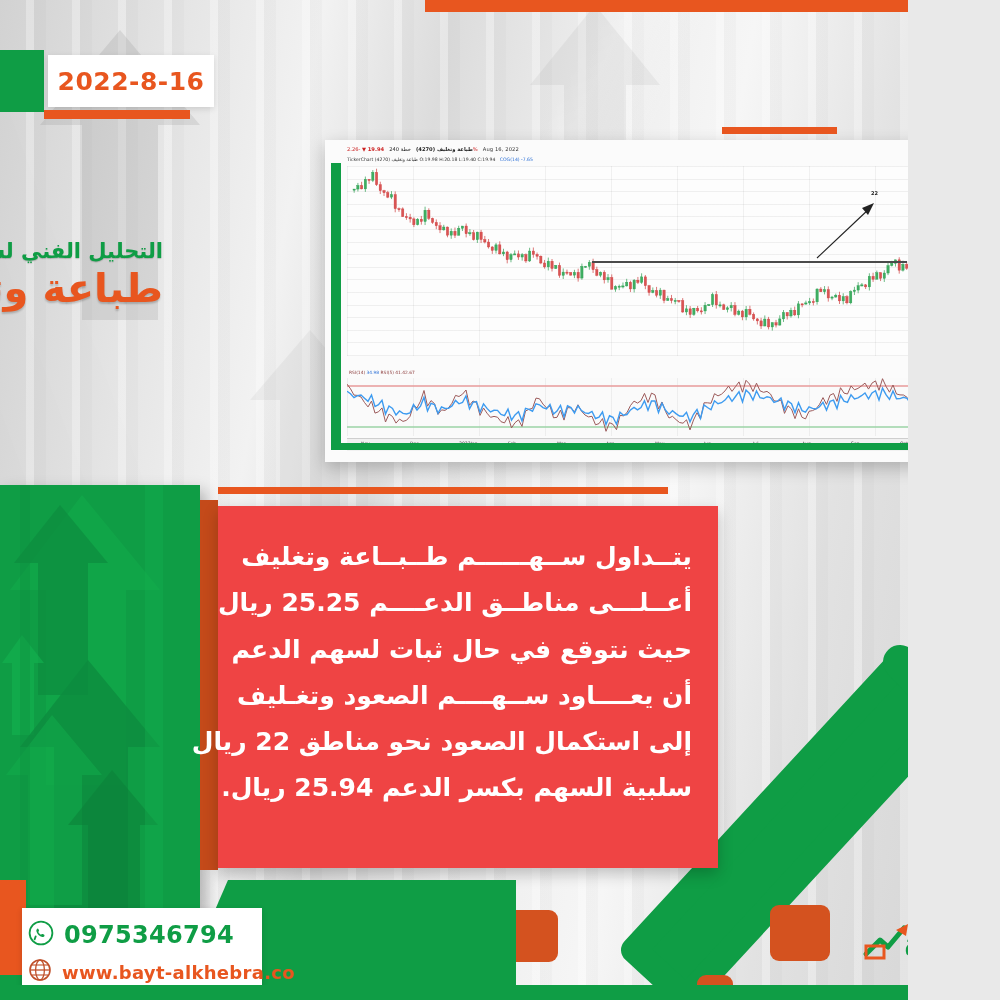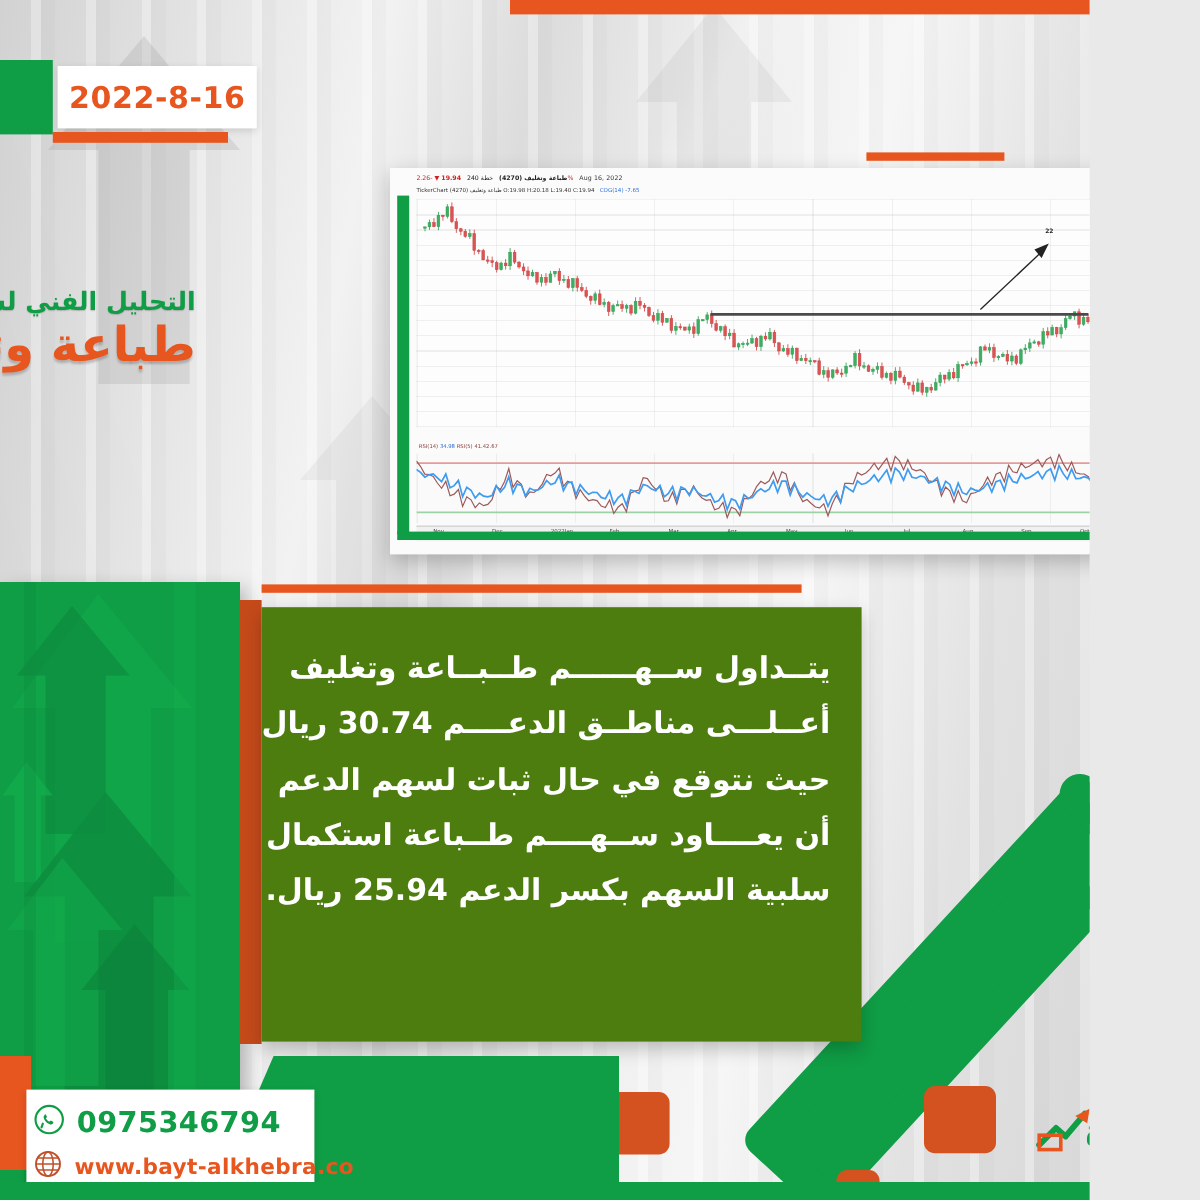--- a/index.html
+++ b/index.html
@@ -90,21 +90,21 @@
   .tgt-label{position:absolute;font-size:5px;color:#222;font-weight:bold;}
 
   
   .green-panel{position:absolute;left:0px;top:485px;width:200px;height:722px;background:#0f9d45;
     box-shadow:6px 6px 14px rgba(0,0,0,.25);overflow:hidden;}
   .green-panel svg{position:absolute;left:0;top:0;}
   .orange-strip{position:absolute;left:200px;top:500px;width:18px;height:370px;background:#c44a1a;}
 
   
   .text-accent{position:absolute;left:218px;top:487px;width:450px;height:7px;background:#e8561f;}
-  .text-box{position:absolute;left:218px;top:506px;width:500px;height:362px;background:#4d7c0f;
+  .text-box{position:absolute;left:218px;top:506px;width:500px;height:362px;background:#ef4444;
     box-shadow:0 6px 14px rgba(0,0,0,.22);}
   .text-box .para{position:absolute;left:26px;top:28px;right:26px;direction:rtl;text-align:justify;
     color:#fff;font-size:25px;font-weight:bold;line-height:1.85;}
   .text-box .para div{white-space:nowrap;}
 
   
   .deco-arrows{position:absolute;left:600px;top:560px;width:400px;height:440px;}
   .rsq{position:absolute;border-radius:9px;background:#d4521f;}
 
   
@@ -585,23 +585,24 @@
       <rect x="145" y="0" width="18" height="722" fill="#13b350" opacity=".35"></rect>
       <rect x="20" y="0" width="10" height="722" fill="#0d8c3e" opacity=".35"></rect>
     </svg>
   </div>
   <div class="orange-strip"></div>
 
   <div class="text-accent"></div>
   <div class="text-box">
     <div class="para">
       <div>يتــداول ســهــــــم طــبــاعة وتغليف</div>
-      <div>أعــلـــى مناطــق الدعــــم 30.74 ريال</div>
+      <div>أعــلـــى مناطــق الدعــــم 25.25 ريال</div>
       <div>حيث نتوقع في حال ثبات لسهم الدعم</div>
-      <div>أن يعــــاود ســهــــم طــباعة استكمال</div>
+      <div>أن يعــــاود ســهــــم الصعود وتغـليف</div>
+      <div>إلى استكمال الصعود نحو مناطق 22 ريال</div>
       <div>سلبية السهم بكسر الدعم 25.94 ريال.</div>
     </div>
   </div>
 
   <div class="foot-green-wedge"></div>
   <div class="foot-left-orange"></div>
   <div class="foot-white"></div>
 
   <div class="foot-row ph">
     <span>

